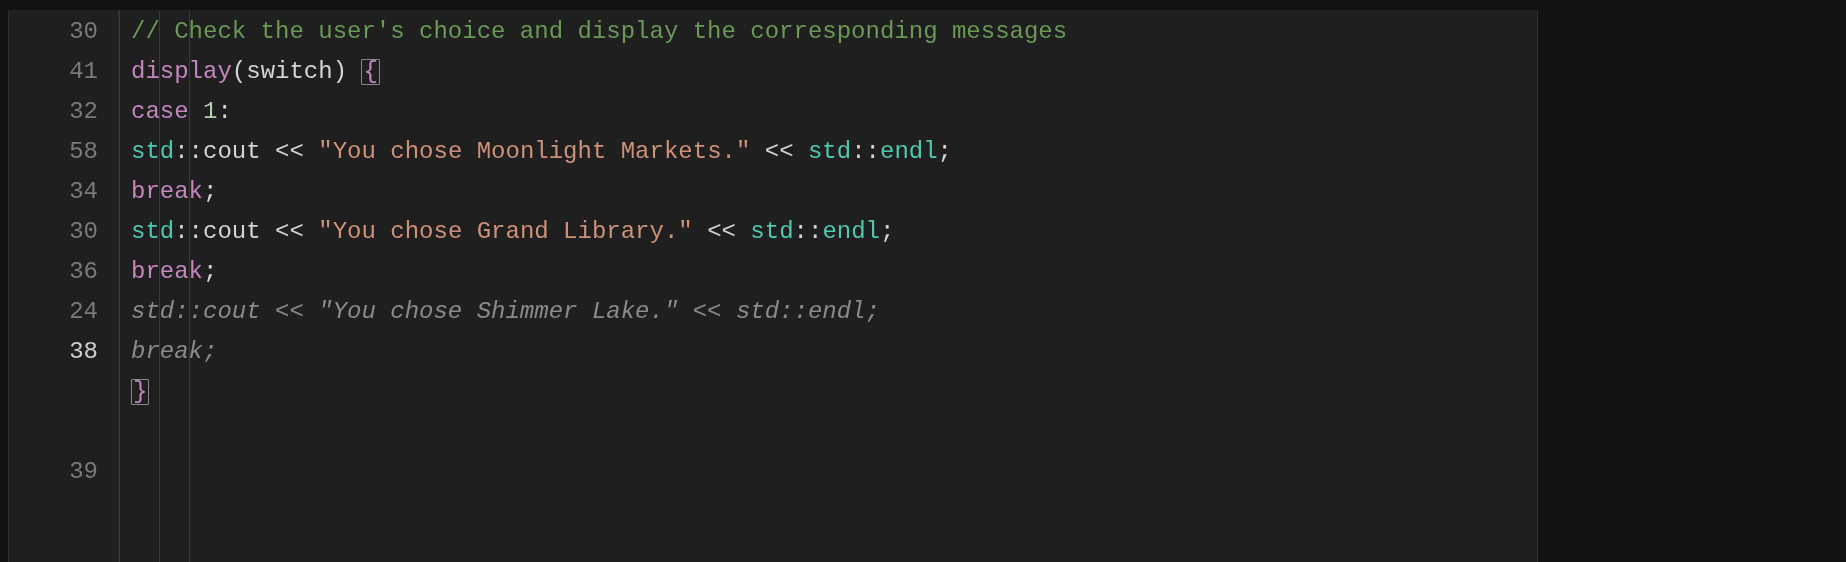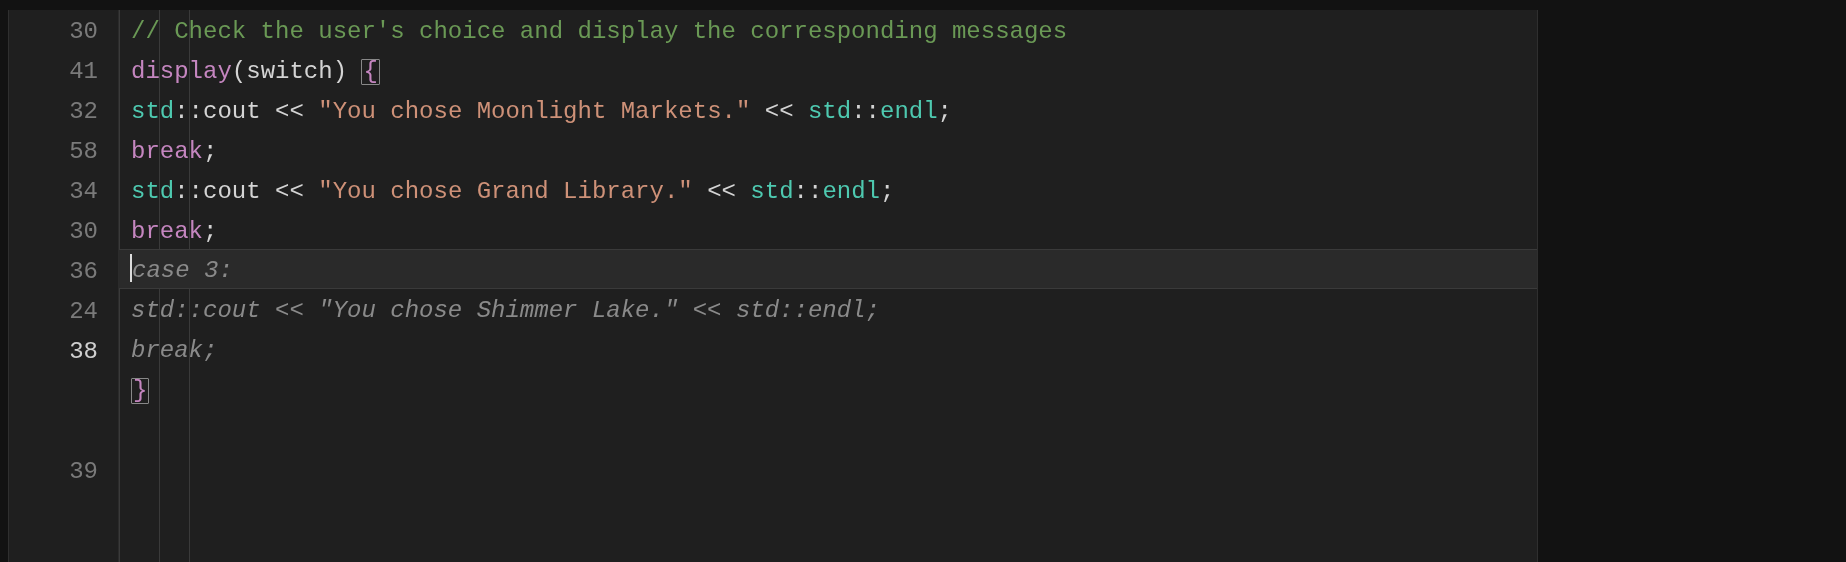--- a/index.html
+++ b/index.html
@@ -144,31 +144,31 @@
     <div class="ln">39</div>
   </div>
 
   <div class="code">
     <div class="guide-switch"></div>
 
     <div class="row ind8"><span class="c-comment">// Check the user's choice and display the corresponding messages</span></div>
 
     <div class="row ind8"><span class="c-kw">display</span><span class="c-op">(</span><span class="c-id">switch</span><span class="c-op">) </span><span class="bracket-box">{</span></div>
 
+    <div class="row ind12"><span class="c-kw">case</span><span> </span><span class="c-num">1</span><span class="c-op">:</span></div>
 
     <div class="row ind16"><span class="c-type">std</span><span class="c-op">::</span><span class="c-id">cout </span><span class="c-op">&lt;&lt; </span><span class="c-str">"You chose Moonlight Markets."</span><span> </span><span class="c-op">&lt;&lt; </span><span class="c-type">std</span><span class="c-op">::</span><span class="c-type">endl</span><span class="c-op">;</span></div>
 
     <div class="row ind16"><span class="c-kw">break</span><span class="c-op">;</span></div>
 
 
     <div class="row ind16"><span class="c-type">std</span><span class="c-op">::</span><span class="c-id">cout </span><span class="c-op">&lt;&lt; </span><span class="c-str">"You chose Grand Library."</span><span> </span><span class="c-op">&lt;&lt; </span><span class="c-type">std</span><span class="c-op">::</span><span class="c-type">endl</span><span class="c-op">;</span></div>
 
     <div class="row ind16"><span class="c-kw">break</span><span class="c-op">;</span></div>
 
-    <div class="row ind12 active"><span class="cursor"></span><span class="ghost">case 3:</span></div>
 
     <div class="row ind16 ghost-continue"><span class="ghost">std::cout &lt;&lt; "You chose Shimmer Lake." &lt;&lt; std::endl;</span></div>
 
     <div class="row ind16 ghost-continue"><span class="ghost">break;</span></div>
 
     <div class="row ind8"><span class="bracket-box">}</span></div>
   </div>
 </div>
 
 </body></html>

